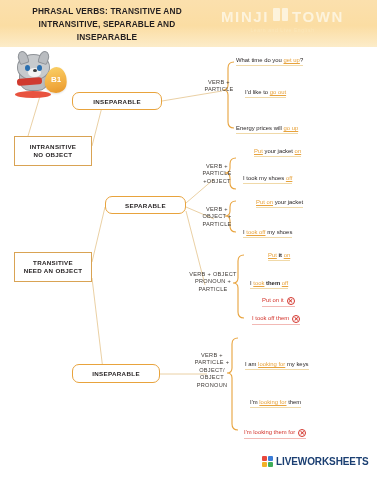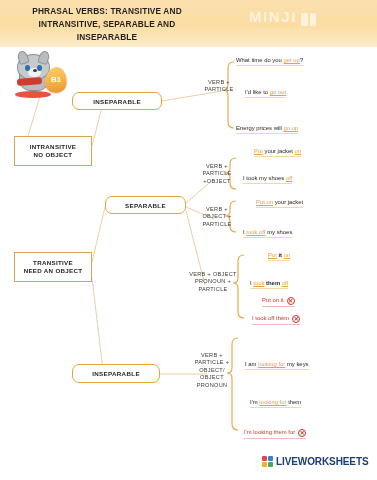--- a/index.html
+++ b/index.html
@@ -17,21 +17,21 @@
     background: linear-gradient(180deg,#fbe0ad 0%, #fbdda3 55%, #fcecc9 100%);
   }
   .banner-title {
     position: absolute; left: 14px; top: 5px; width: 186px;
     text-align: center; color: #231f20;
     font-size: 8.3px; font-weight: bold; line-height: 13px;
     letter-spacing: .15px;
   }
   .brand { position: absolute; left: 200px; top: 8px; width: 165px; height: 30px; }
   .brand-row {
-    display: flex; align-items: flex-end; justify-content: center; gap: 4px;
+    display: flex; align-items: flex-start; justify-content: center; gap: 4px;
     height: 18px;
   }
   .brand-word {
     color: #fdf3dc; font-size: 15px; font-weight: bold; letter-spacing: 1.6px;
     line-height: 18px;
   }
   .brand-book {
     width: 15px; height: 13px; position: relative; flex: none;
   }
   .brand-book:before, .brand-book:after {
@@ -181,20 +181,21 @@
       <path d="M238 338 q-6 0 -6 6 L232 368 q0 5 -5 5 q5 0 5 5 L232 424 q0 6 6 6"></path>
     </g>
   </svg>
 
   <div class="banner">
     <div class="banner-title">PHRASAL VERBS: TRANSITIVE AND INTRANSITIVE, SEPARABLE AND INSEPARABLE</div>
     <div class="brand">
       <div class="brand-row">
         <span class="brand-word">MINJI</span>
         <span class="brand-book"></span>
+        <span class="brand-word">TOWN</span>
       </div>
       <div class="brand-tag">Learn and Live English</div>
     </div>
   </div>
 
   <div class="mascot">
     <div class="dog-body"></div>
     <div class="dog-head">
       <div class="dog-ear l"></div>
         <div class="dog-ear r"></div>

